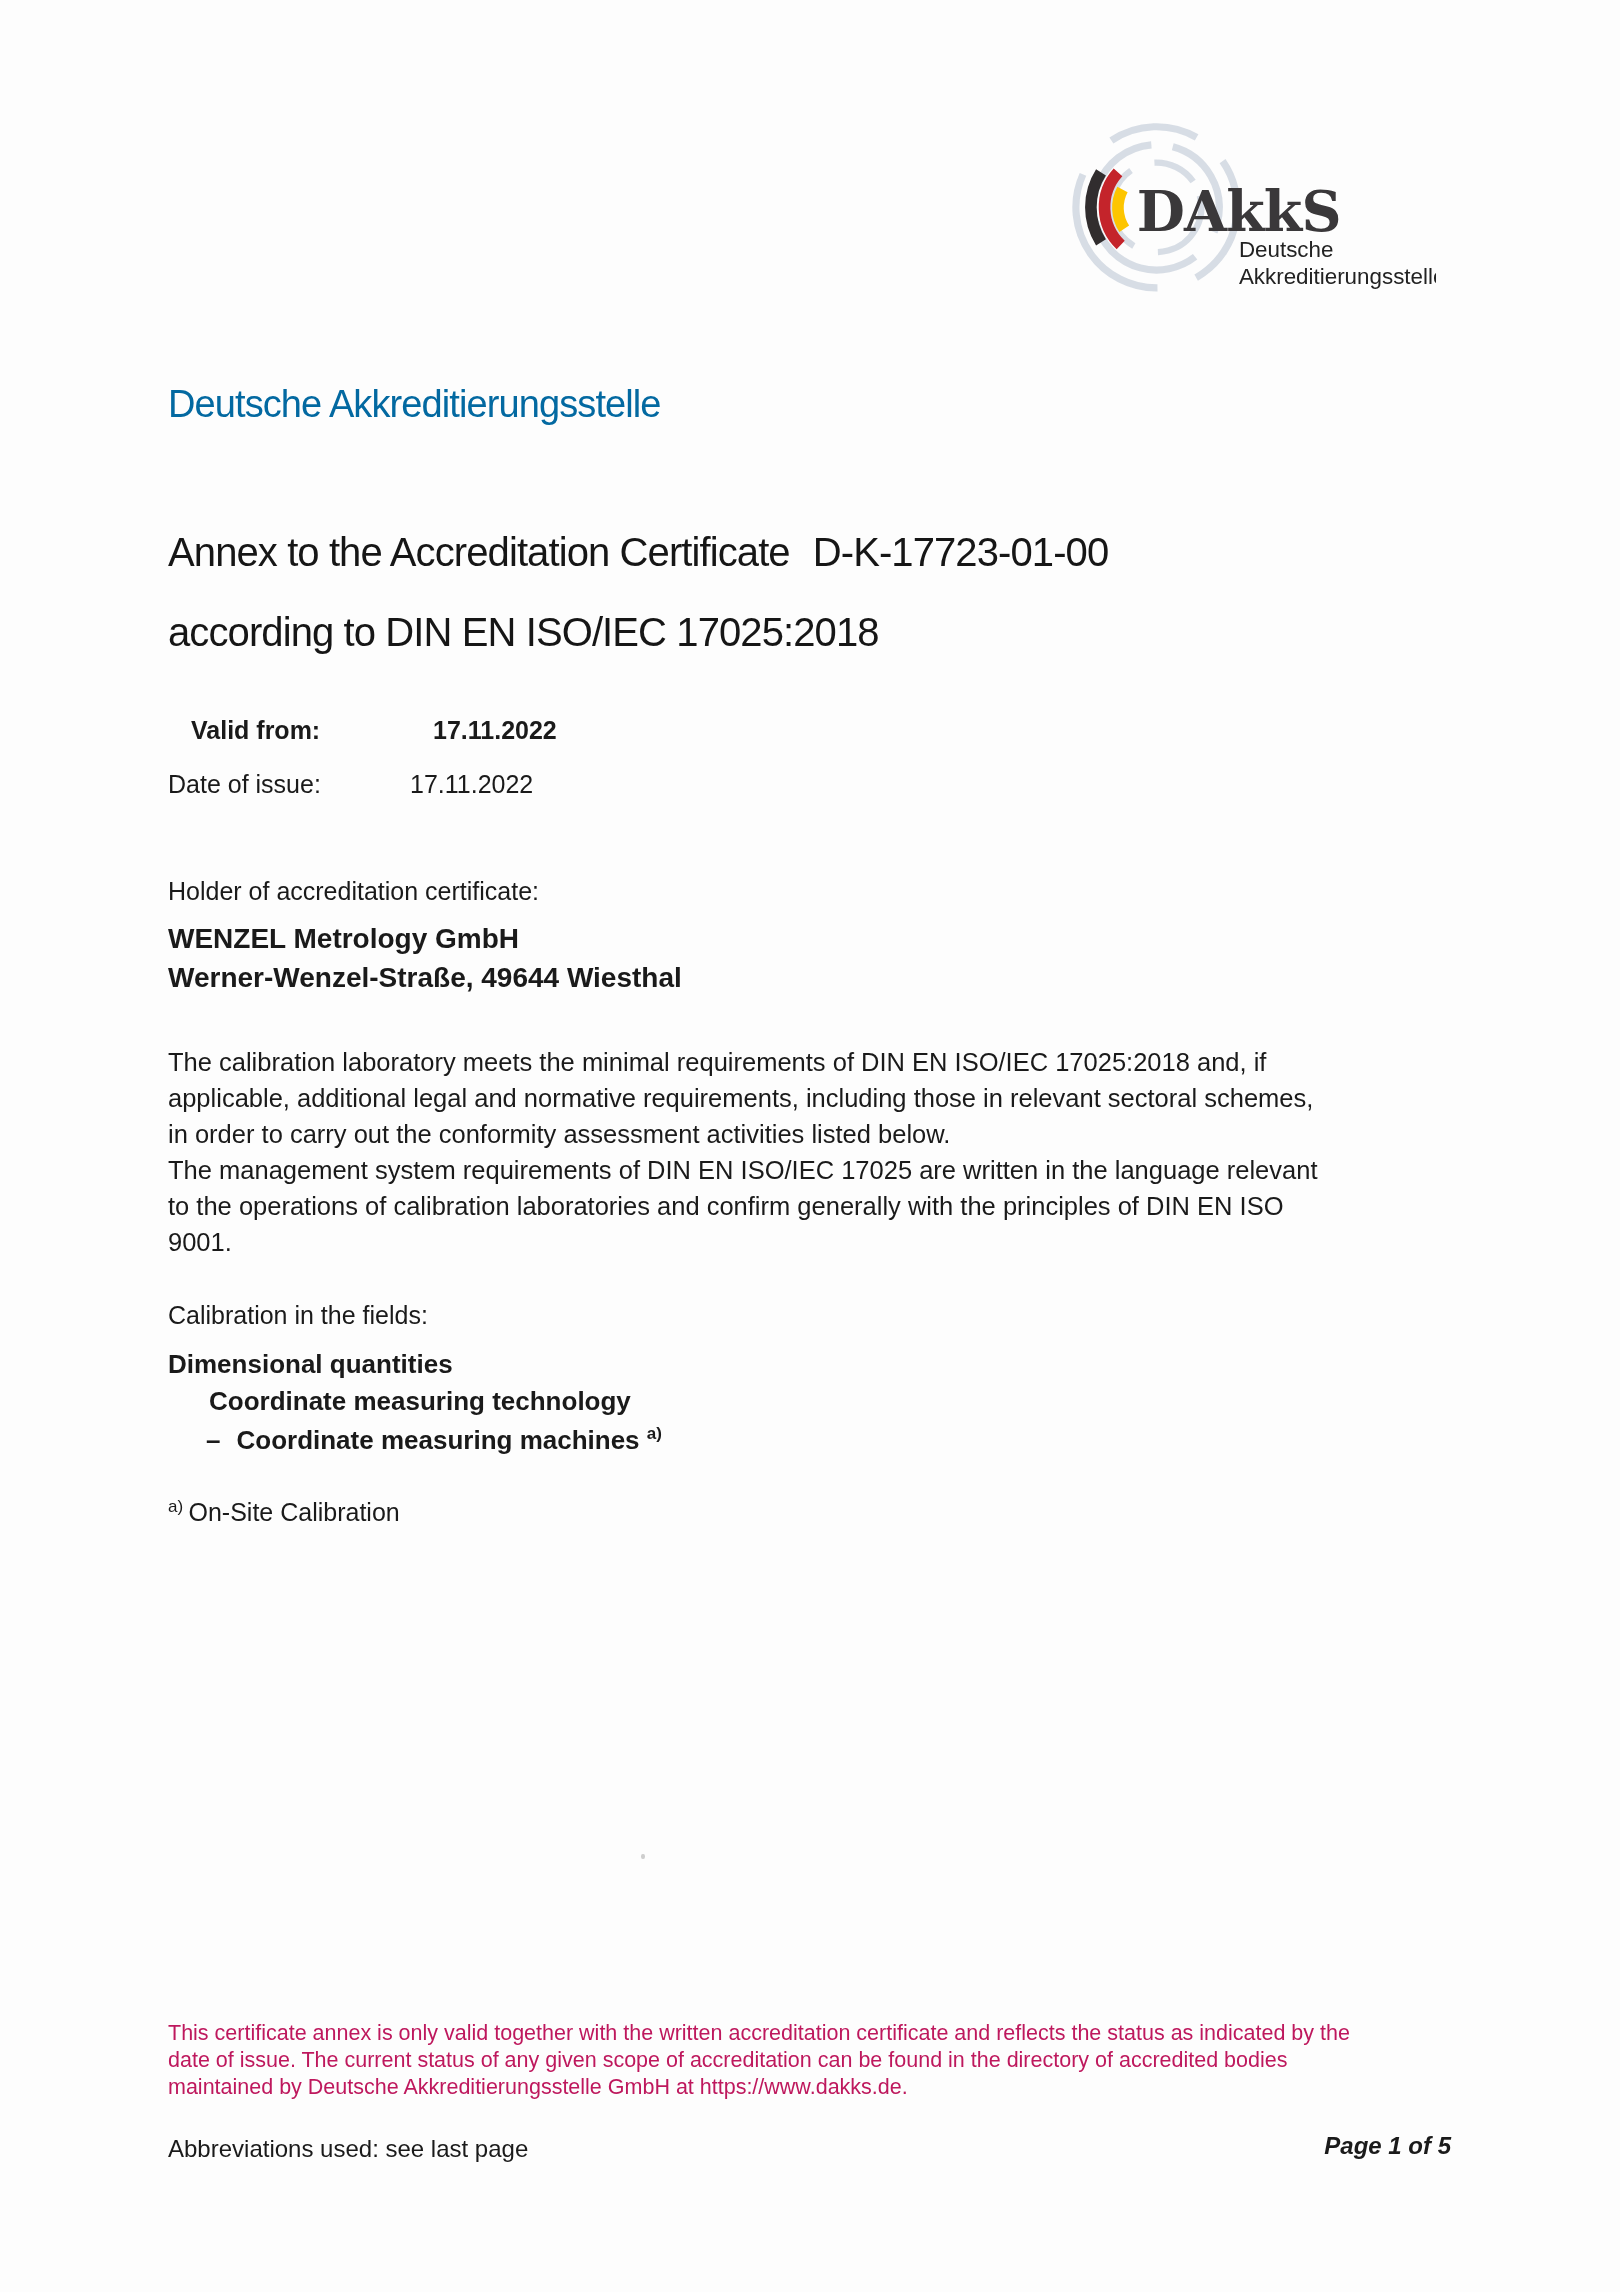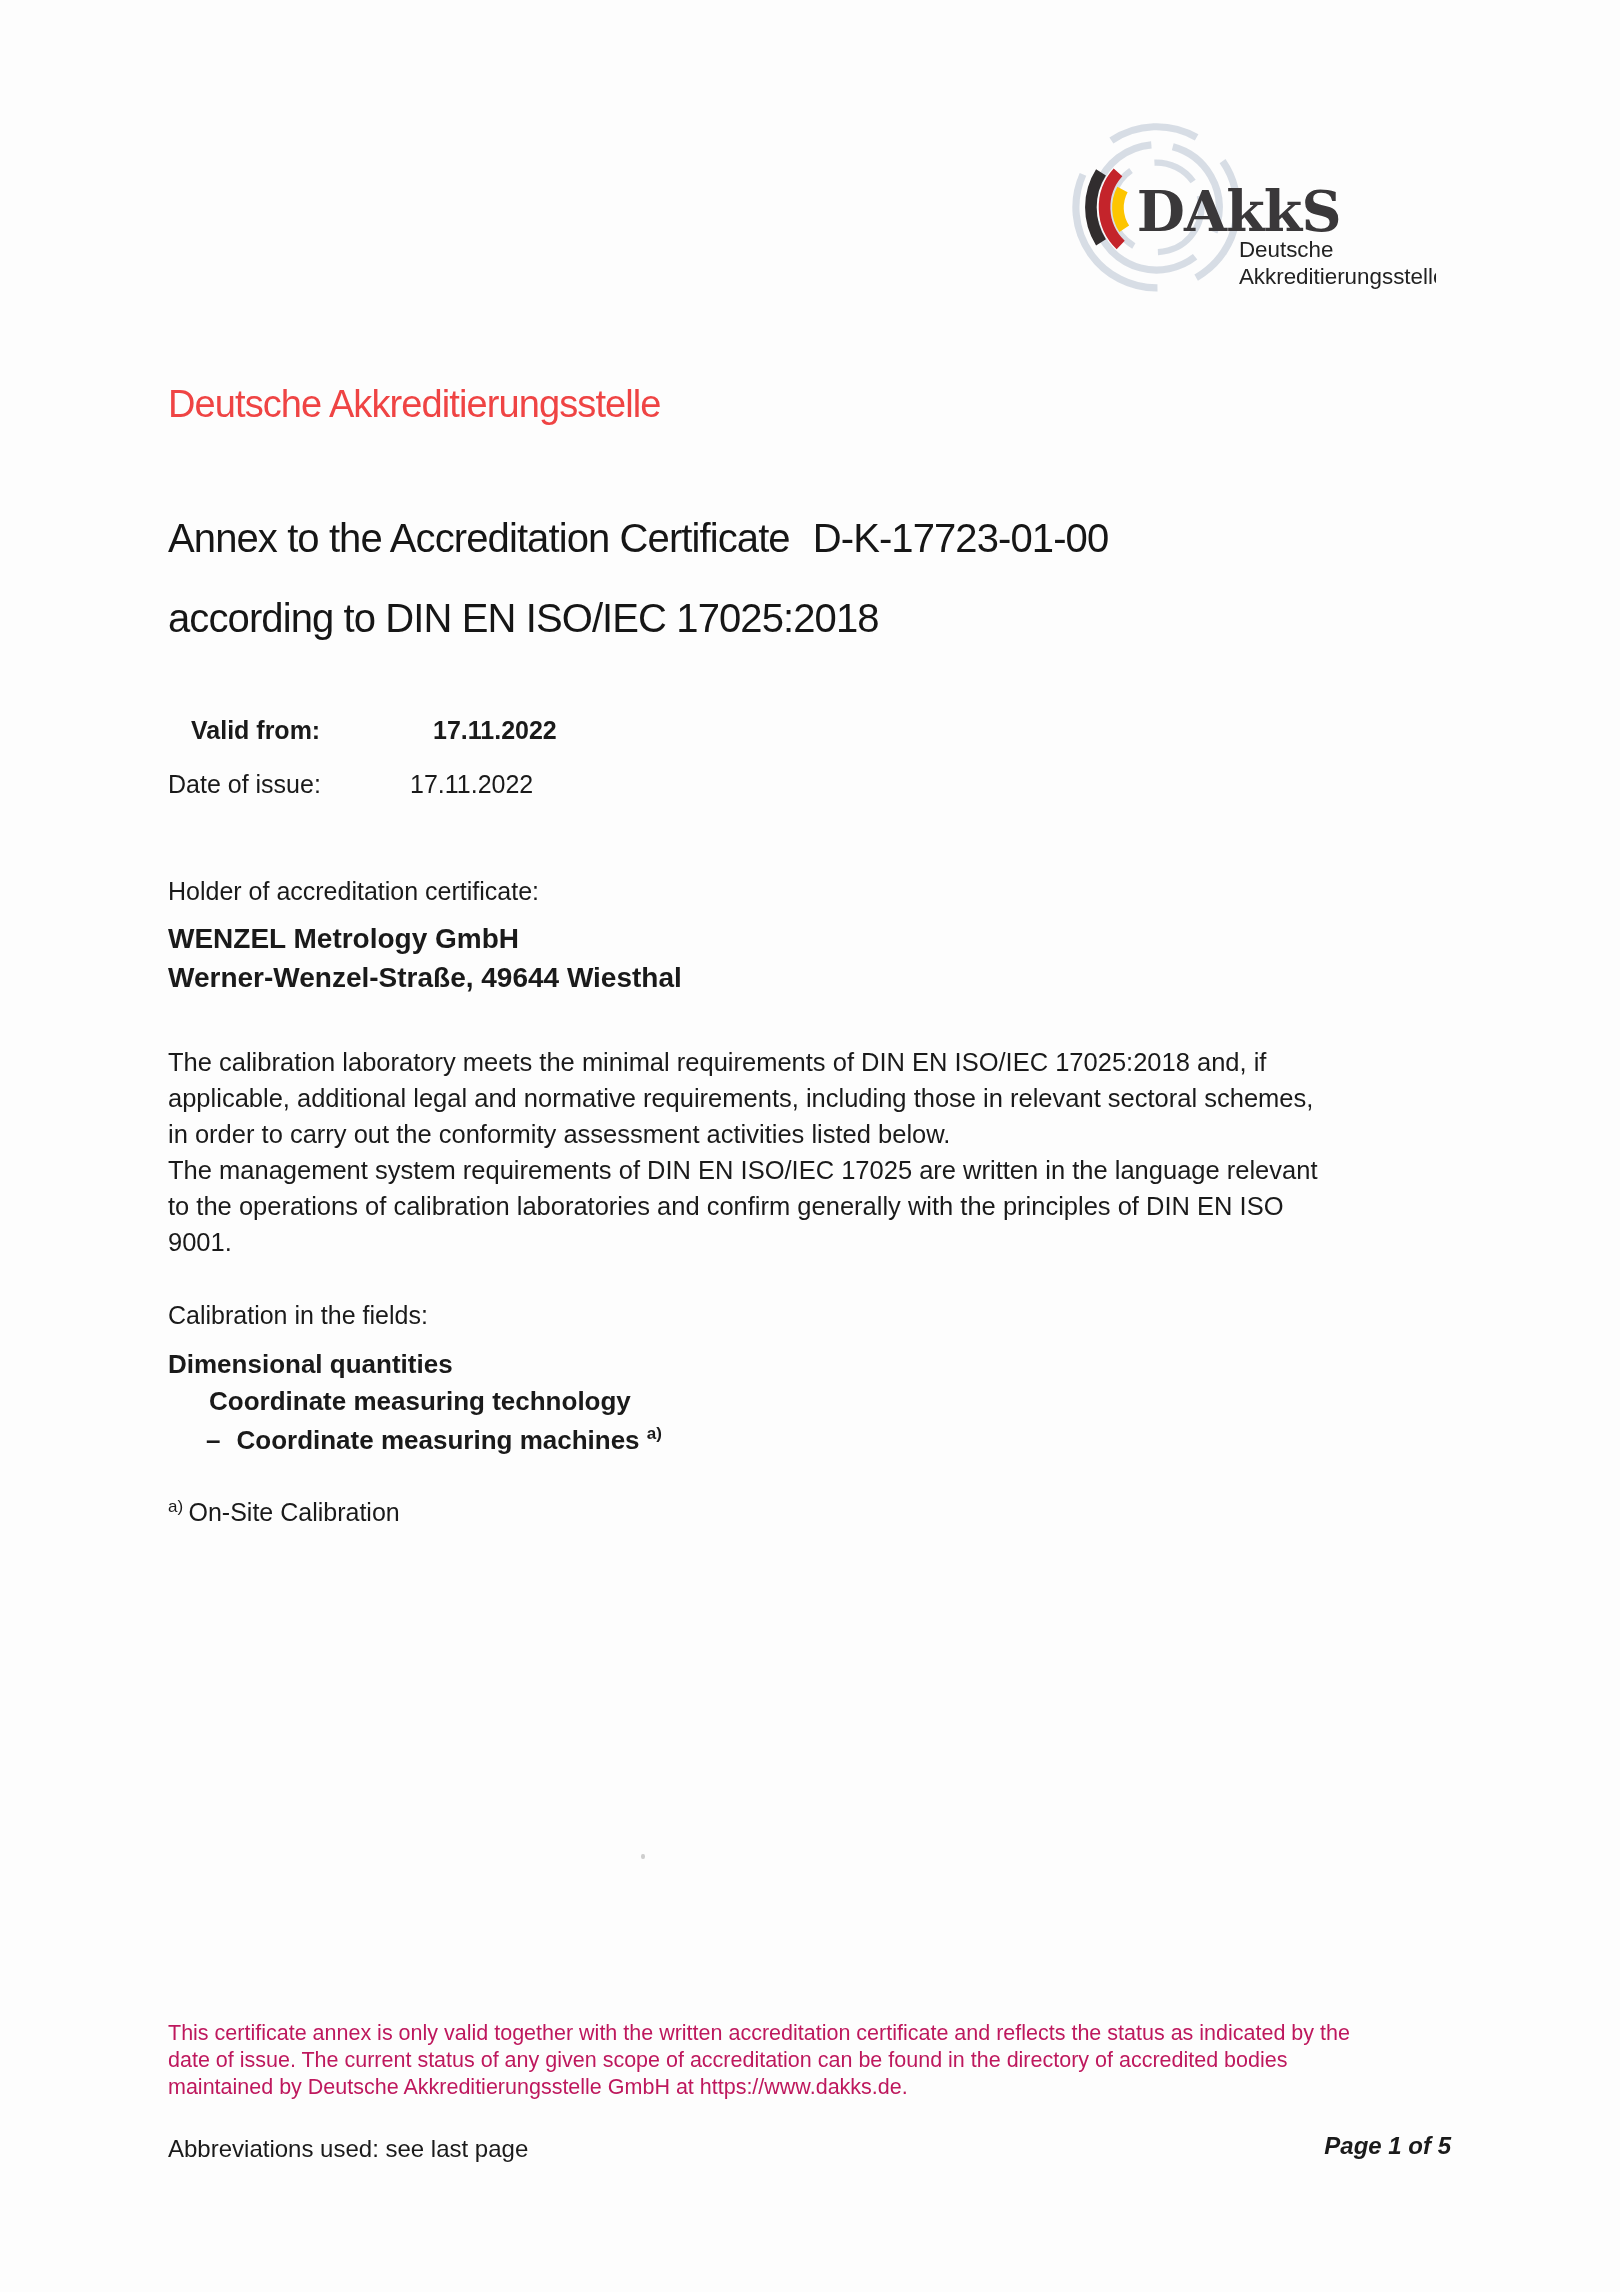--- a/index.html
+++ b/index.html
@@ -19,23 +19,23 @@
   .ring-thin{stroke-width:7;}
   .flag-arc{fill:none;stroke-width:13;}
   .logo-wordmark{
     font-family:"DejaVu Serif","Liberation Serif",serif;
     font-size:62px;font-weight:600;letter-spacing:-1px;
   }
   .logo-sub{font-family:"Liberation Sans",sans-serif;font-size:25px;fill:#222;}
   
   .doc-heading{
     position:absolute;left:168px;top:383px;margin:0;
-    font-size:38px;font-weight:400;letter-spacing:-0.9px;color:#ef4444;
+    font-size:38px;font-weight:400;letter-spacing:-0.9px;color:#0369a1;
   }
-  .annex-line{position:absolute;left:168px;font-size:40px;font-weight:400;letter-spacing:-0.9px;color:#161616;white-space:nowrap;}
+  .annex-line{position:absolute;left:168px;font-size:40px;font-weight:400;letter-spacing:-0.9px;color:#161616;white-space:nowrap;margin-top:14px;}
   .annex-line1{top:516px;}
   .annex-line2{top:596px;}
   .cert-no{margin-left:23px;}
   
   .meta-row{position:absolute;left:168px;font-size:25px;width:627px;}
   .meta-row.bold{font-weight:700;}
   .meta-row .meta-value{position:absolute;left:242px;top:0;}
   .row-valid{top:716px;margin-left:23px;}
   .row-issue{top:770px;}
   

